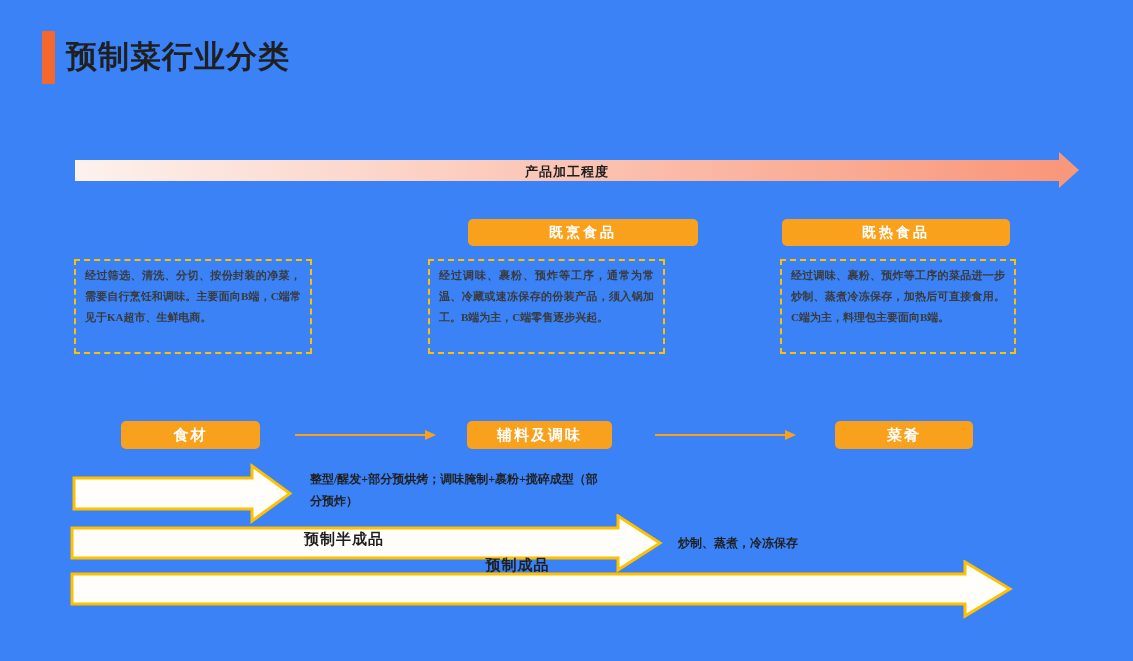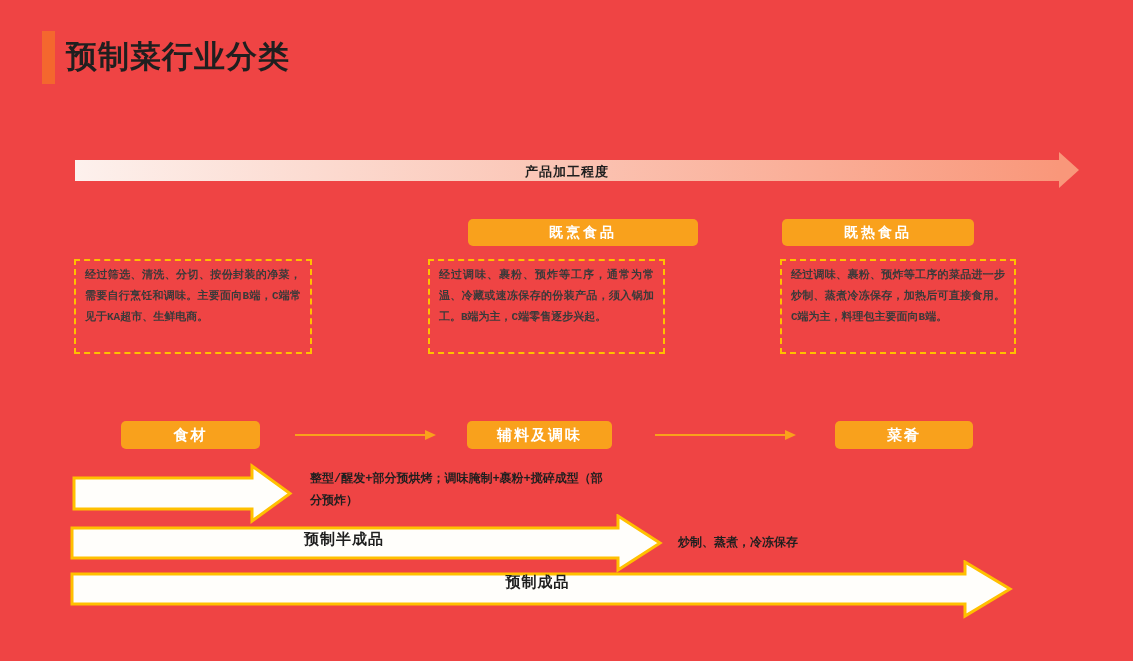--- a/index.html
+++ b/index.html
@@ -1,18 +1,18 @@
 <!DOCTYPE html>
 <html style="--accent: #F4672E; --orange: #F9A11C; --gold: #FFC000; --gradient-start: #FDF1ED; --gradient-end: #F9977A;"><head>
 <meta charset="utf-8">
 <style>
   html,body { margin:0; padding:0; background:#ffffff; }
   .slide {
-    position:relative; width:1133px; height:661px; background:#ef4444;
-    font-family:Liberation Mono, monospace; overflow:hidden;
+    position:relative; width:1133px; height:661px; background:#3b82f6;
+    font-family:Liberation Serif, serif; overflow:hidden;
     color:#333;
   }
   
   .accent-bar { position:absolute; left:42px; top:31px; width:13px; height:53px;
     background:var(--accent,#F4672E); }
   .page-title { position:absolute; left:66px; top:36px; font-size:31px; font-weight:bold;
     color:#1f1f1f; letter-spacing:1px; white-space:nowrap; }
   
   .axis-body { position:absolute; left:75px; top:160px; width:984px; height:21px;
     background:linear-gradient(to right, var(--gradient-start,#FDF1ED), var(--gradient-end,#F9977A)); }
@@ -20,21 +20,21 @@
     border-left:20px solid var(--gradient-end,#F9977A);
     border-top:18px solid transparent; border-bottom:18px solid transparent; }
   .axis-label { position:absolute; left:75px; top:163px; width:984px; text-align:center;
     font-size:13px; font-weight:bold; color:#1f1f1f; letter-spacing:1px; }
   
   .cat-header { position:absolute; top:219px; height:27px; box-sizing:border-box;
     background:var(--orange,#F9A11C); border-radius:5px; color:#ffffff; font-weight:bold;
     font-size:14px; letter-spacing:3px; display:flex; align-items:center; justify-content:center; }
   .cat-h-1 { left:78px;  width:228px; }
   .cat-h-2 { left:428px; width:230px;margin-left:40px; }
-  .cat-h-3 { left:782px; width:192px;text-align:center; }
+  .cat-h-3 { left:782px; width:228px;text-align:center; }
   .cat-body { position:absolute; top:259px; height:95px; box-sizing:border-box;
     border:2px dashed var(--gold,#FFC000); padding:4px 9px; font-size:11px; font-weight:bold;
     color:#3a3a3a; line-height:21px; text-align:justify; }
   .cat-b-1 { left:74px;  width:238px; }
   .cat-b-2 { left:428px; width:237px; }
   .cat-b-3 { left:780px; width:236px; }
   
   .flow-box { position:absolute; top:421px; height:28px; box-sizing:border-box;
     background:var(--orange,#F9A11C); border-radius:5px; color:#ffffff; font-weight:bold;
     font-size:15px; letter-spacing:2px; display:flex; align-items:center; justify-content:center; }
@@ -47,21 +47,21 @@
   
   .h-arrow { position:absolute; }
   .ha-1 { left:72px; top:462px; }
   .ha-2 { left:70px; top:514px; }
   .ha-3 { left:70px; top:560px; }
   .h-arrow polygon { fill:#fffefb; stroke:var(--gold,#FFC000); stroke-width:3; stroke-linejoin:miter; }
   .ha-label { position:absolute; text-align:center; font-size:15px; font-weight:bold; color:#1f1f1f;
     letter-spacing:1px; }
   .ha-l-1 { left:72px; top:484px; width:182px; }
   .ha-l-2 { left:70px; top:530px; width:548px; }
-  .ha-l-3 { left:70px; top:573px; width:895px;margin-left:20px; }
+  .ha-l-3 { left:70px; top:556px; width:895px; }
   .ha-note { position:absolute; font-size:12px; font-weight:bold; color:#1f1f1f; line-height:22px; }
   .ha-n-1 { left:310px; top:468px; width:296px; }
   .ha-n-2 { left:678px; top:532px; width:260px; }
   .conn-line { stroke:var(--orange,#F9A11C); stroke-width:1.8; }
   .conn-head { fill:var(--orange,#F9A11C); }
 </style>
 </head>
 <body>
 
 <div class="slide">

